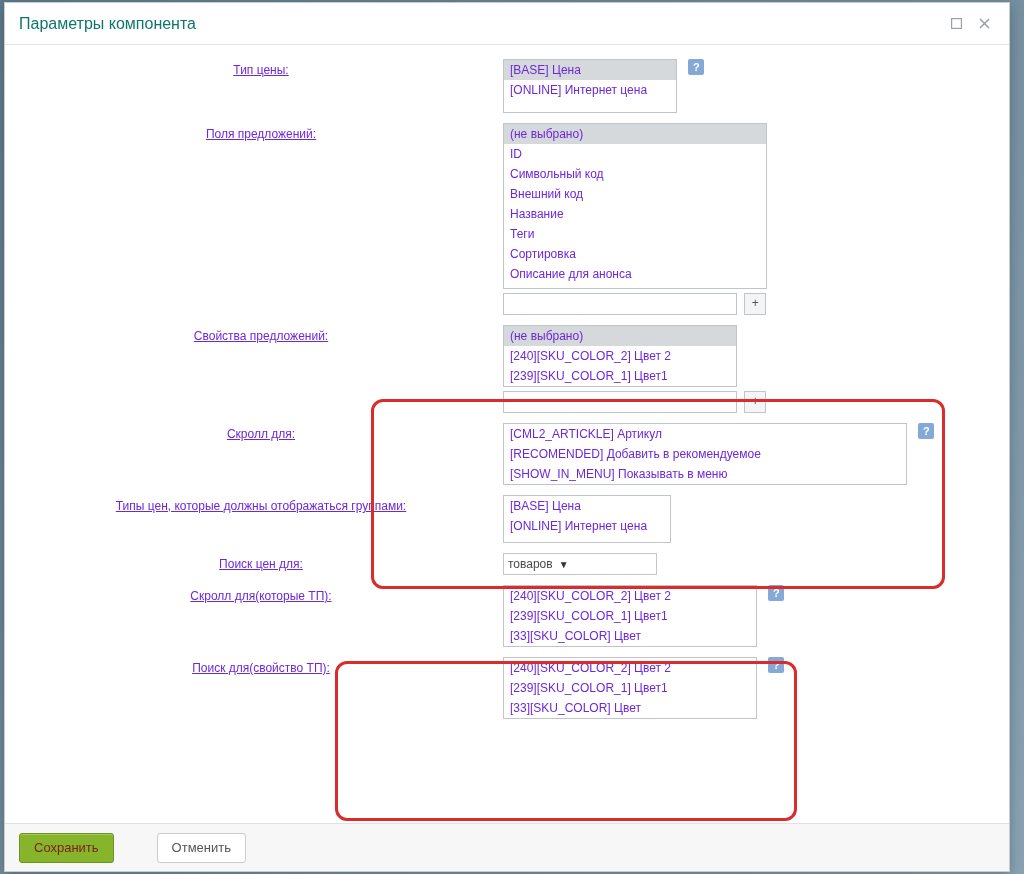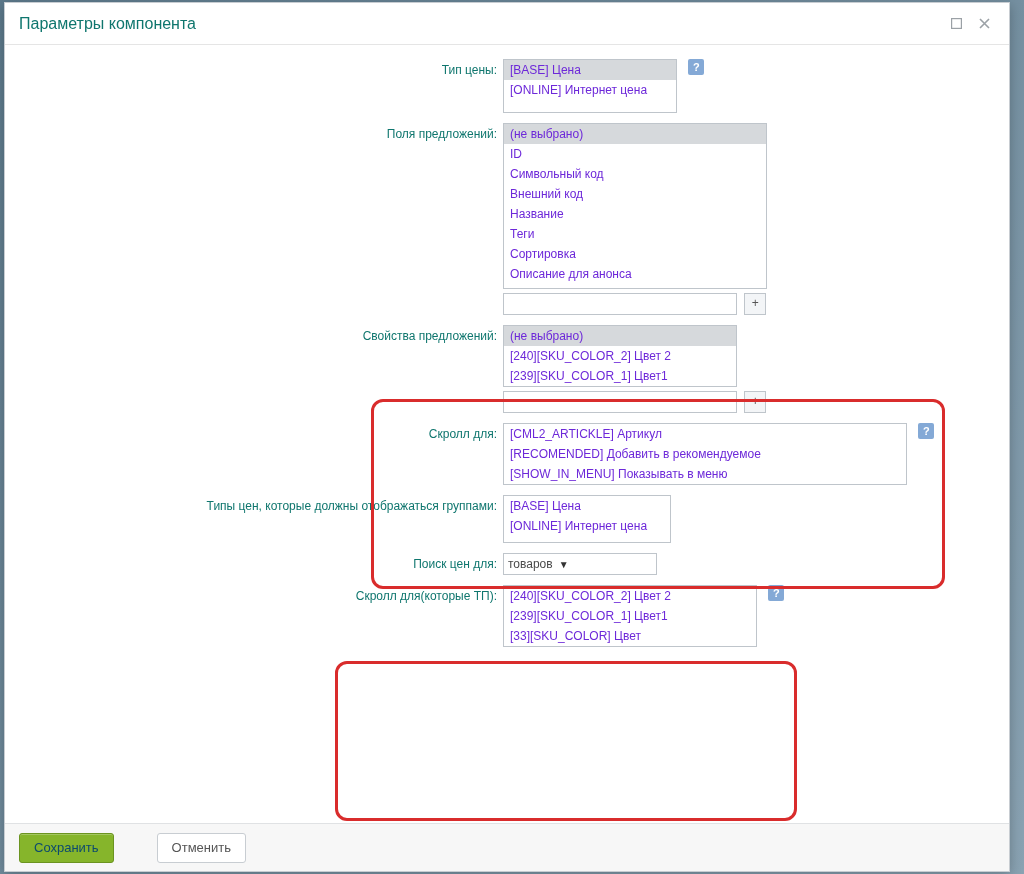--- a/index.html
+++ b/index.html
@@ -61,25 +61,26 @@
     right: 18px;
     bottom: 0;
     overflow-y: auto;
     padding-right: 10px;
   }
   .scroll-area::-webkit-scrollbar { width: 10px; }
   .scroll-area::-webkit-scrollbar-thumb { background: #c4c8cc; border-radius: 4px; }
   .scroll-area::-webkit-scrollbar-track { background: #f2f2f2; }
   table.form { width: 100%; border-collapse: collapse; }
   td.label {
-    text-align: right;
+    text-align: center;
     vertical-align: top;
     padding: 6px 6px 6px 2px;
     width: 480px;
-    color: #0f766e;
+    color: #6d28d9;
+    text-decoration: underline;
   }
   td.field {
     vertical-align: top;
     padding: 2px 0 8px 0;
     position: relative;
   }
   .listbox {
     border: 1px solid #bfc5cb;
     background: #fff;
     display: inline-block;
@@ -163,21 +164,21 @@
     padding: 0 14px;
     border-radius: 3px;
     font-size: 13px;
     display: inline-flex;
     align-items: center;
     cursor: pointer;
     border: 1px solid transparent;
   }
   .btn-save {
     background: #86b52b;
-    color: #0c4a6e;
+    color: #7f1d1d;
     border-color: #6b9420;
     box-shadow: inset 0 1px 0 rgba(255,255,255,.25);
   }
   .btn-cancel {
     background: #fff;
     color: #555;
     border-color: #c8cdd2;
     margin-left: 33px;
   }
 </style>
@@ -300,20 +301,33 @@
               <div class="listbox-inner" style="width:252px;height:60px;">
                 <div class="opt">[240][SKU_COLOR_2] Цвет 2</div>
                 <div class="opt">[239][SKU_COLOR_1] Цвет1</div>
                 <div class="opt">[33][SKU_COLOR] Цвет</div>
               </div>
             </div>
             <span class="help">?</span>
           </td>
         </tr>
 
+        <tr>
+          <td class="label">Поиск для(свойство ТП):</td>
+          <td class="field">
+            <div class="listbox">
+              <div class="listbox-inner" style="width:252px;height:60px;">
+                <div class="opt">[240][SKU_COLOR_2] Цвет 2</div>
+                <div class="opt">[239][SKU_COLOR_1] Цвет1</div>
+                <div class="opt">[33][SKU_COLOR] Цвет</div>
+              </div>
+            </div>
+            <span class="help">?</span>
+          </td>
+        </tr>
 
       </tbody>
         </table>
     </div>
 
     <div class="highlight-box" style="top:354px; left:366px; width:574px; height:190px;"></div>
     <div class="highlight-box" style="top:616px; left:330px; width:462px; height:160px;"></div>
   </div>
 
   <div class="footer">

